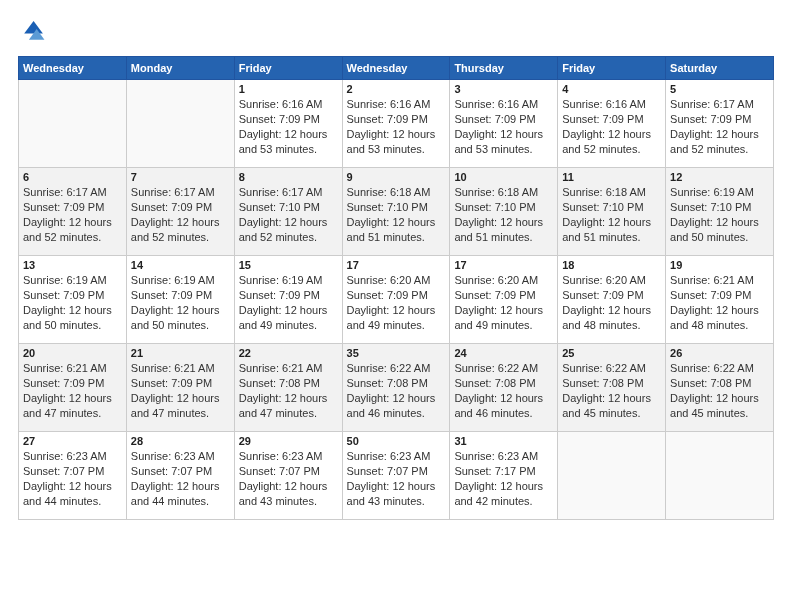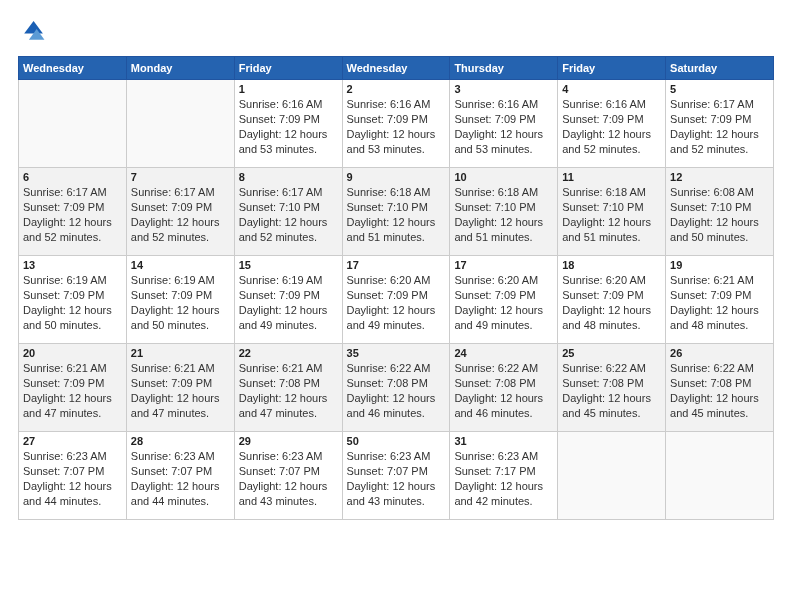--- a/index.html
+++ b/index.html
@@ -197,21 +197,21 @@
 Daylight: 12 hours and 51 minutes.</div>
           </td>
           <td>
             <span class="day-number">11</span>
             <div class="day-info">Sunrise: 6:18 AM
 Sunset: 7:10 PM
 Daylight: 12 hours and 51 minutes.</div>
           </td>
           <td>
             <span class="day-number">12</span>
-            <div class="day-info">Sunrise: 6:08 AM
+            <div class="day-info">Sunrise: 6:19 AM
 Sunset: 7:10 PM
 Daylight: 12 hours and 50 minutes.</div>
           </td>
         </tr>
         <tr>
           <td>
             <span class="day-number">13</span>
             <div class="day-info">Sunrise: 6:19 AM
 Sunset: 7:09 PM
 Daylight: 12 hours and 50 minutes.</div>

